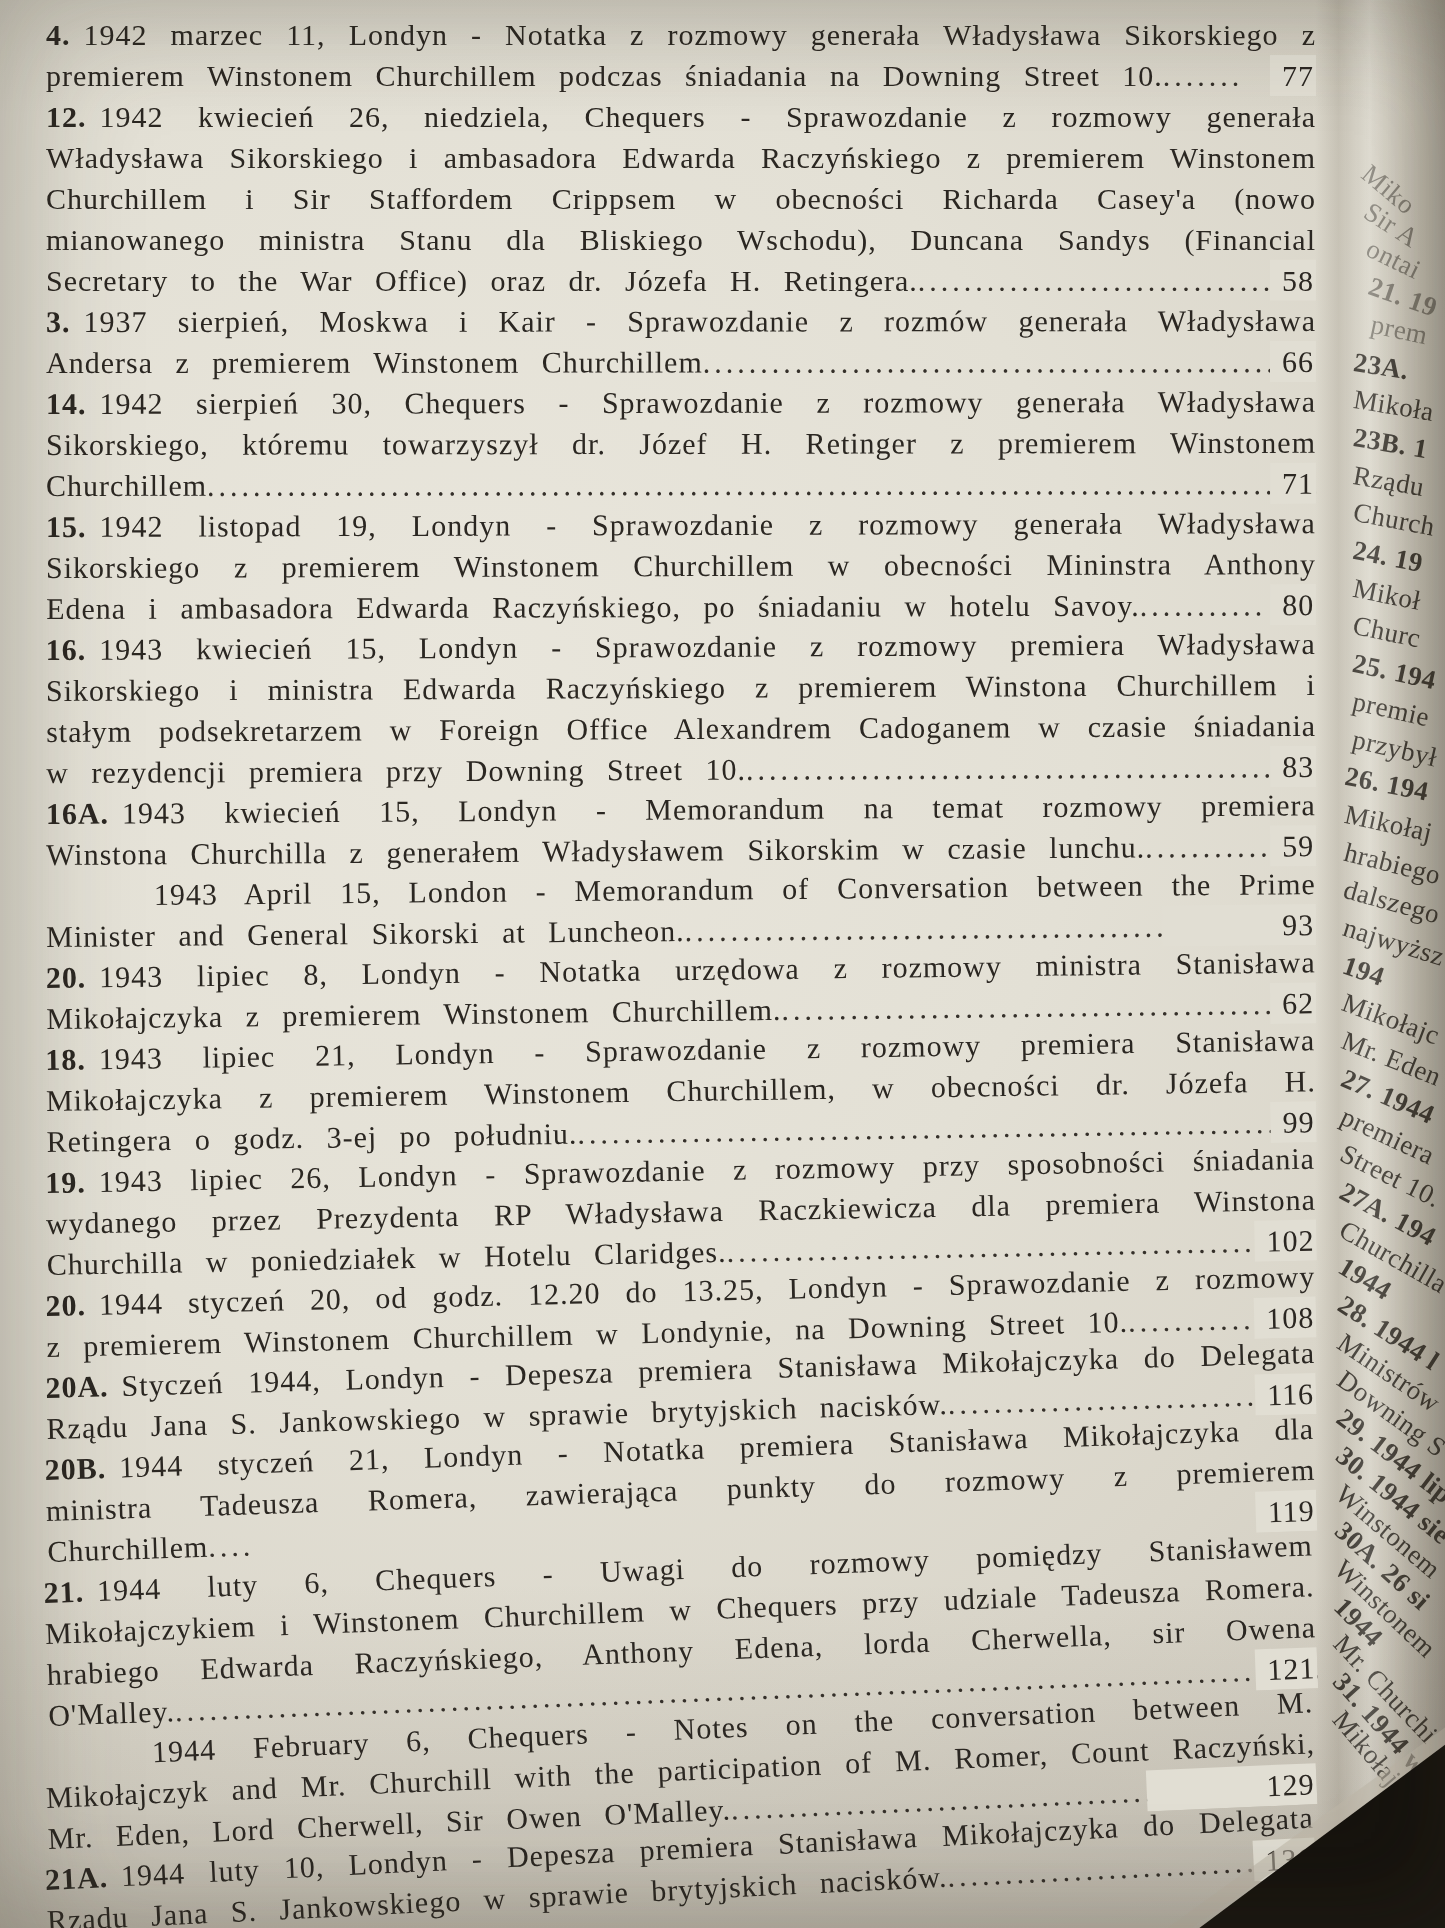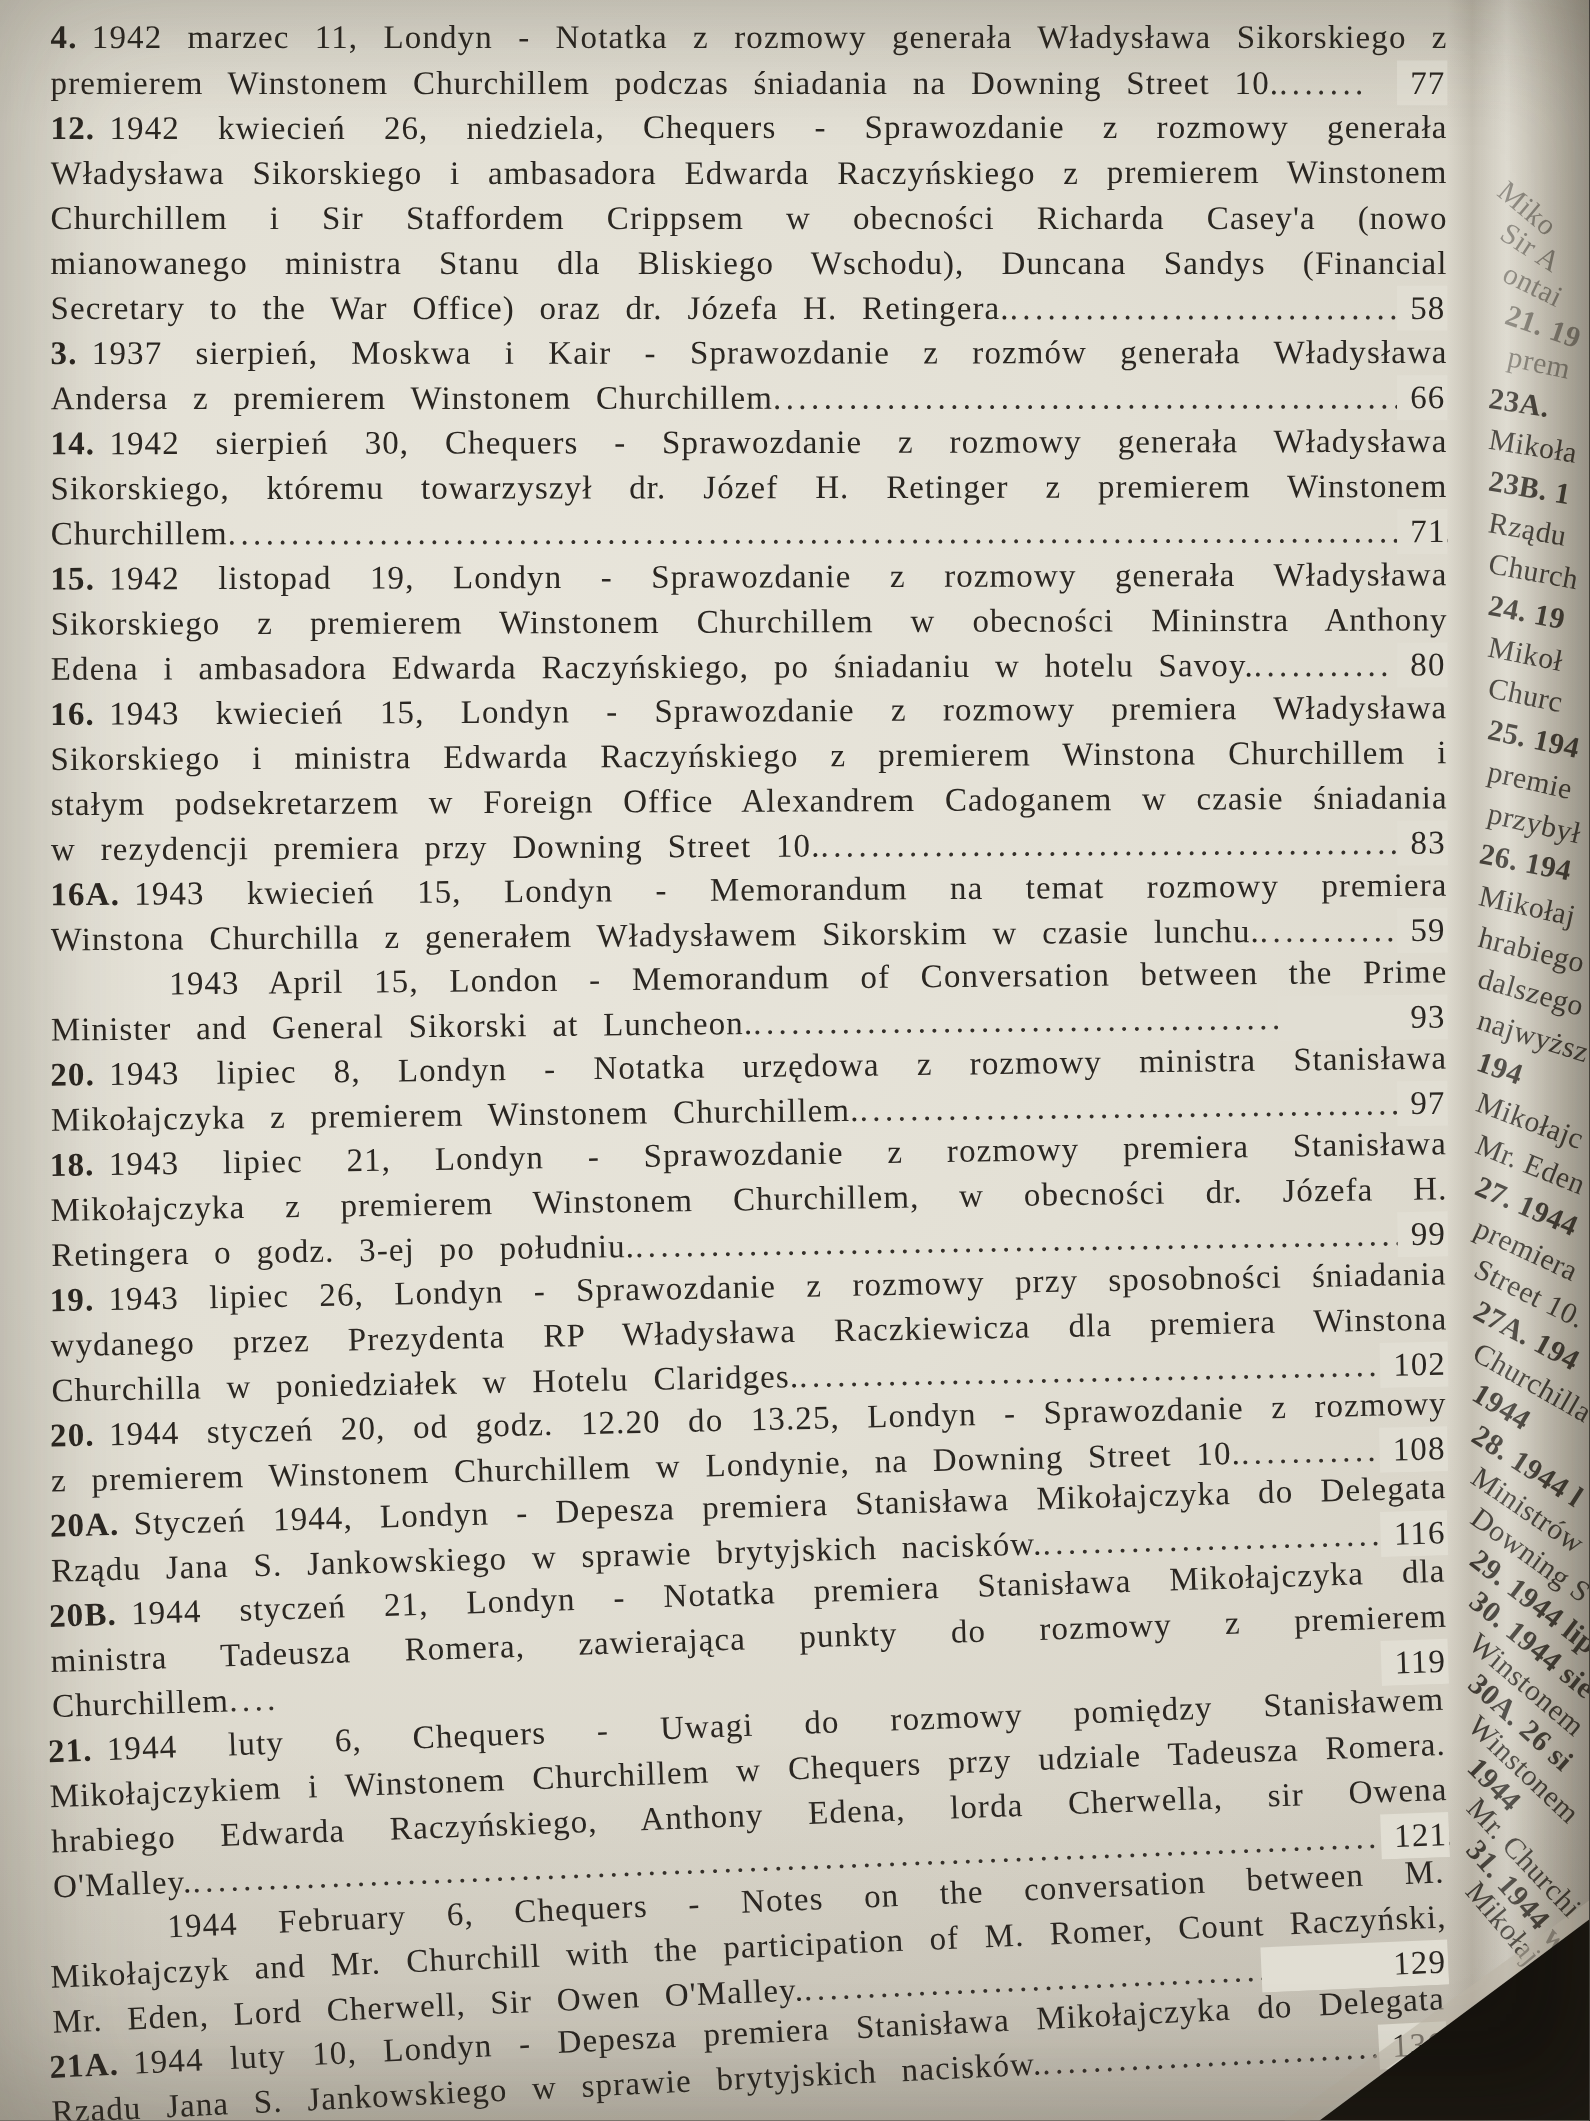--- a/index.html
+++ b/index.html
@@ -92,21 +92,21 @@
   <div class="toc">
     <div id="toc-list">
         <p class="entry" style="transform: rotate(0deg); transform-origin: 0px 50%;"><span class="num">4.</span><span class="text">1942 marzec 11, Londyn - Notatka z rozmowy generała Władysława Sikorskiego z premierem Winstonem Churchillem podczas śniadania na Downing Street 10.</span><span class="dots">.......</span><span class="pg">77</span></p>
         <p class="entry" style="transform: rotate(-0.011deg); transform-origin: 0px 50%;"><span class="num">12.</span><span class="text">1942 kwiecień 26, niedziela, Chequers - Sprawozdanie z rozmowy generała Władysława Sikorskiego i ambasadora Edwarda Raczyńskiego z premierem Winstonem Churchillem i Sir Staffordem Crippsem w obecności Richarda Casey'a (nowo mianowanego ministra Stanu dla Bliskiego Wschodu), Duncana Sandys (Financial Secretary to the War Office) oraz dr. Józefa H. Retingera.</span><span class="dots">...............................</span><span class="pg">58</span></p>
         <p class="entry" style="transform: rotate(-0.044deg); transform-origin: 0px 50%;"><span class="num">3.</span><span class="text">1937 sierpień, Moskwa i Kair - Sprawozdanie z rozmów generała Władysława Andersa z premierem Winstonem Churchillem</span><span class="dots">...................................................</span><span class="pg">66</span></p>
         <p class="entry" style="transform: rotate(-0.099deg); transform-origin: 0px 50%;"><span class="num">14.</span><span class="text">1942 sierpień 30, Chequers - Sprawozdanie z rozmowy generała Władysława Sikorskiego, któremu towarzyszył dr. Józef H. Retinger z premierem Winstonem Churchillem</span><span class="dots">................................................................................................................................................................................................................................................................................................................................................................................................................</span><span class="pg">71</span></p>
         <p class="entry" style="transform: rotate(-0.176deg); transform-origin: 0px 50%;"><span class="num">15.</span><span class="text">1942 listopad 19, Londyn - Sprawozdanie z rozmowy generała Władysława Sikorskiego z premierem Winstonem Churchillem w obecności Mininstra Anthony Edena i ambasadora Edwarda Raczyńskiego, po śniadaniu w hotelu Savoy.</span><span class="dots">...........</span><span class="pg">80</span></p>
         <p class="entry" style="transform: rotate(-0.275deg); transform-origin: 0px 50%;"><span class="num">16.</span><span class="text">1943 kwiecień 15, Londyn - Sprawozdanie z rozmowy premiera Władysława Sikorskiego i ministra Edwarda Raczyńskiego z premierem Winstona Churchillem i stałym podsekretarzem w Foreign Office Alexandrem Cadoganem w czasie śniadania w rezydencji premiera przy Downing Street 10.</span><span class="dots">...............................................</span><span class="pg">83</span></p>
         <p class="entry" style="transform: rotate(-0.396deg); transform-origin: 0px 50%;"><span class="num">16A.</span><span class="text">1943 kwiecień 15, Londyn - Memorandum na temat rozmowy premiera Winstona Churchilla z generałem Władysławem Sikorskim w czasie lunchu.</span><span class="dots">...........</span><span class="pg">59</span></p>
         <p class="entry indent" style="transform: rotate(-0.539deg); transform-origin: 0px 50%;"><span class="num"></span><span class="text">1943 April 15, London - Memorandum of Conversation between the Prime Minister and General Sikorski at Luncheon.</span><span class="dots">...................................................</span><span class="pg">93</span></p>
-        <p class="entry" style="transform: rotate(-0.704deg); transform-origin: 0px 50%;"><span class="num">20.</span><span class="text">1943 lipiec 8, Londyn - Notatka urzędowa z rozmowy ministra Stanisława Mikołajczyka z premierem Winstonem Churchillem.</span><span class="dots">...........................................</span><span class="pg">97</span></p>
+        <p class="entry" style="transform: rotate(-0.704deg); transform-origin: 0px 50%;"><span class="num">20.</span><span class="text">1943 lipiec 8, Londyn - Notatka urzędowa z rozmowy ministra Stanisława Mikołajczyka z premierem Winstonem Churchillem.</span><span class="dots">...........................................</span><span class="pg">62</span></p>
         <p class="entry" style="transform: rotate(-0.891deg); transform-origin: 0px 50%;"><span class="num">18.</span><span class="text">1943 lipiec 21, Londyn - Sprawozdanie z rozmowy premiera Stanisława Mikołajczyka z premierem Winstonem Churchillem, w obecności dr. Józefa H. Retingera o godz. 3-ej po południu.</span><span class="dots">...............................................................</span><span class="pg">99</span></p>
         <p class="entry" style="transform: rotate(-1.1deg); transform-origin: 0px 50%;"><span class="num">19.</span><span class="text">1943 lipiec 26, Londyn - Sprawozdanie z rozmowy przy sposobności śniadania wydanego przez Prezydenta RP Władysława Raczkiewicza dla premiera Winstona Churchilla w poniedziałek w Hotelu Claridges.</span><span class="dots">...............................................</span><span class="pg">102</span></p>
         <p class="entry" style="transform: rotate(-1.331deg); transform-origin: 0px 50%;"><span class="num">20.</span><span class="text">1944 styczeń 20, od godz. 12.20 do 13.25, Londyn - Sprawozdanie z rozmowy z premierem Winstonem Churchillem w Londynie, na Downing Street 10.</span><span class="dots">...............</span><span class="pg">108</span></p>
         <p class="entry" style="transform: rotate(-1.584deg); transform-origin: 0px 50%;"><span class="num">20A.</span><span class="text">Styczeń 1944, Londyn - Depesza premiera Stanisława Mikołajczyka do Delegata Rządu Jana S. Jankowskiego w sprawie brytyjskich nacisków.</span><span class="dots">...............................</span><span class="pg">116</span></p>
         <p class="entry" style="transform: rotate(-1.859deg); transform-origin: 0px 50%;"><span class="num">20B.</span><span class="text">1944 styczeń 21, Londyn - Notatka premiera Stanisława Mikołajczyka dla ministra Tadeusza Romera, zawierająca punkty do rozmowy z premierem Churchillem</span><span class="dots">....</span><span class="pg">119</span></p>
         <p class="entry" style="transform: rotate(-2.156deg); transform-origin: 0px 50%;"><span class="num">21.</span><span class="text">1944 luty 6, Chequers - Uwagi do rozmowy pomiędzy Stanisławem Mikołajczykiem i Winstonem Churchillem w Chequers przy udziale Tadeusza Romera. hrabiego Edwarda Raczyńskiego, Anthony Edena, lorda Cherwella, sir Owena O'Malley.</span><span class="dots">................................................................................................................................................................................................................................................................................................................................................................................................................</span><span class="pg">121</span></p>
         <p class="entry indent" style="transform: rotate(-2.475deg); transform-origin: 0px 50%;"><span class="num"></span><span class="text">1944 February 6, Chequers - Notes on the conversation between M. Mikołajczyk and Mr. Churchill with the participation of M. Romer, Count Raczyński, Mr. Eden, Lord Cherwell, Sir Owen O'Malley.</span><span class="dots">...............................................</span><span class="pg">129</span></p>
         <p class="entry" style="transform: rotate(-2.816deg); transform-origin: 0px 50%;"><span class="num">21A.</span><span class="text">1944 luty 10, Londyn - Depesza premiera Stanisława Mikołajczyka do Delegata Rządu Jana S. Jankowskiego w sprawie brytyjskich nacisków.</span><span class="dots">...............................</span><span class="pg">136</span></p>
       </div>
   </div>

